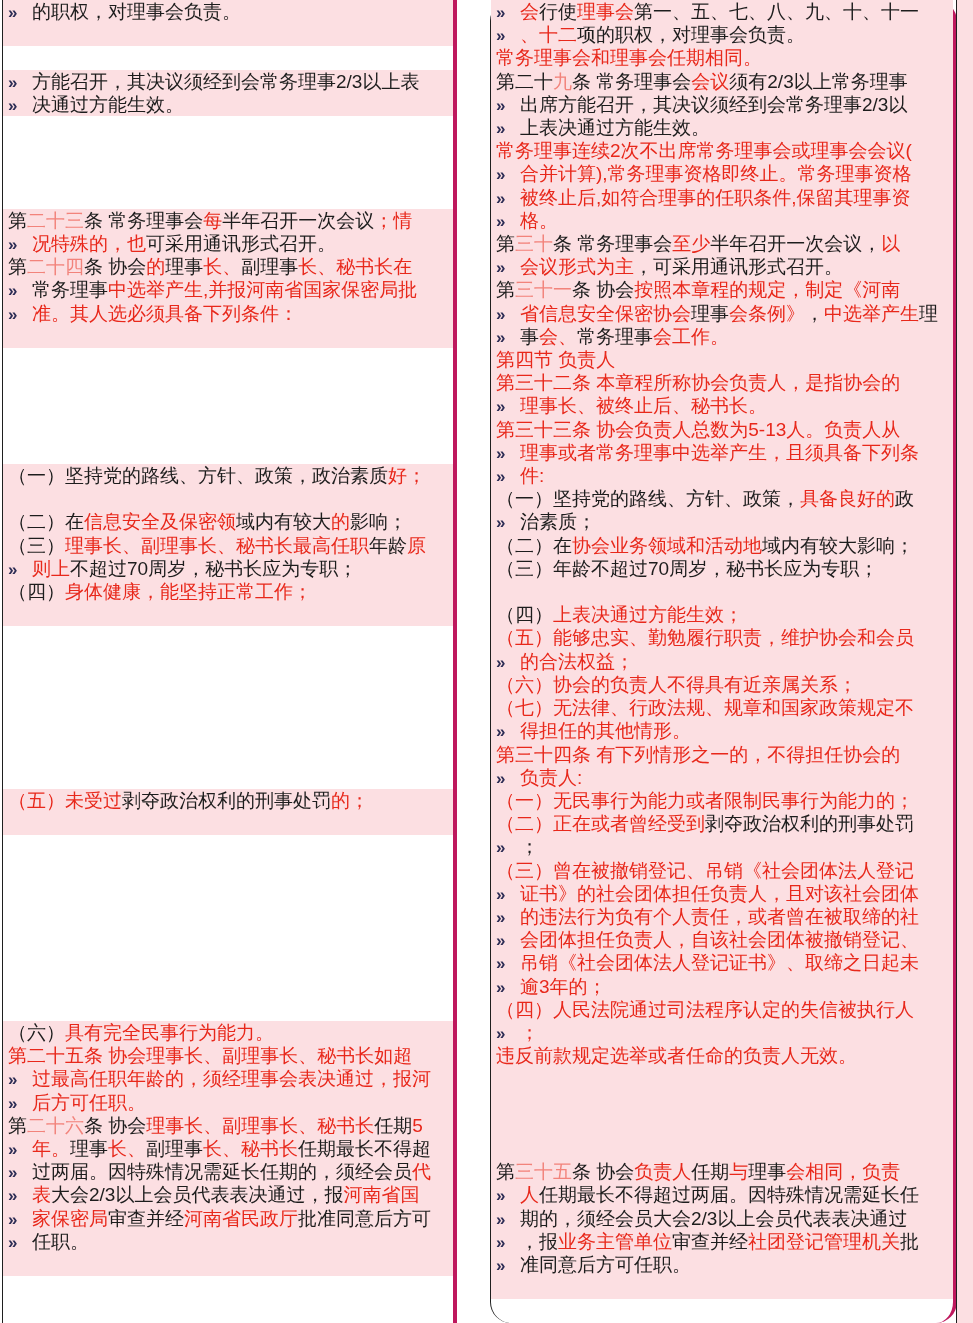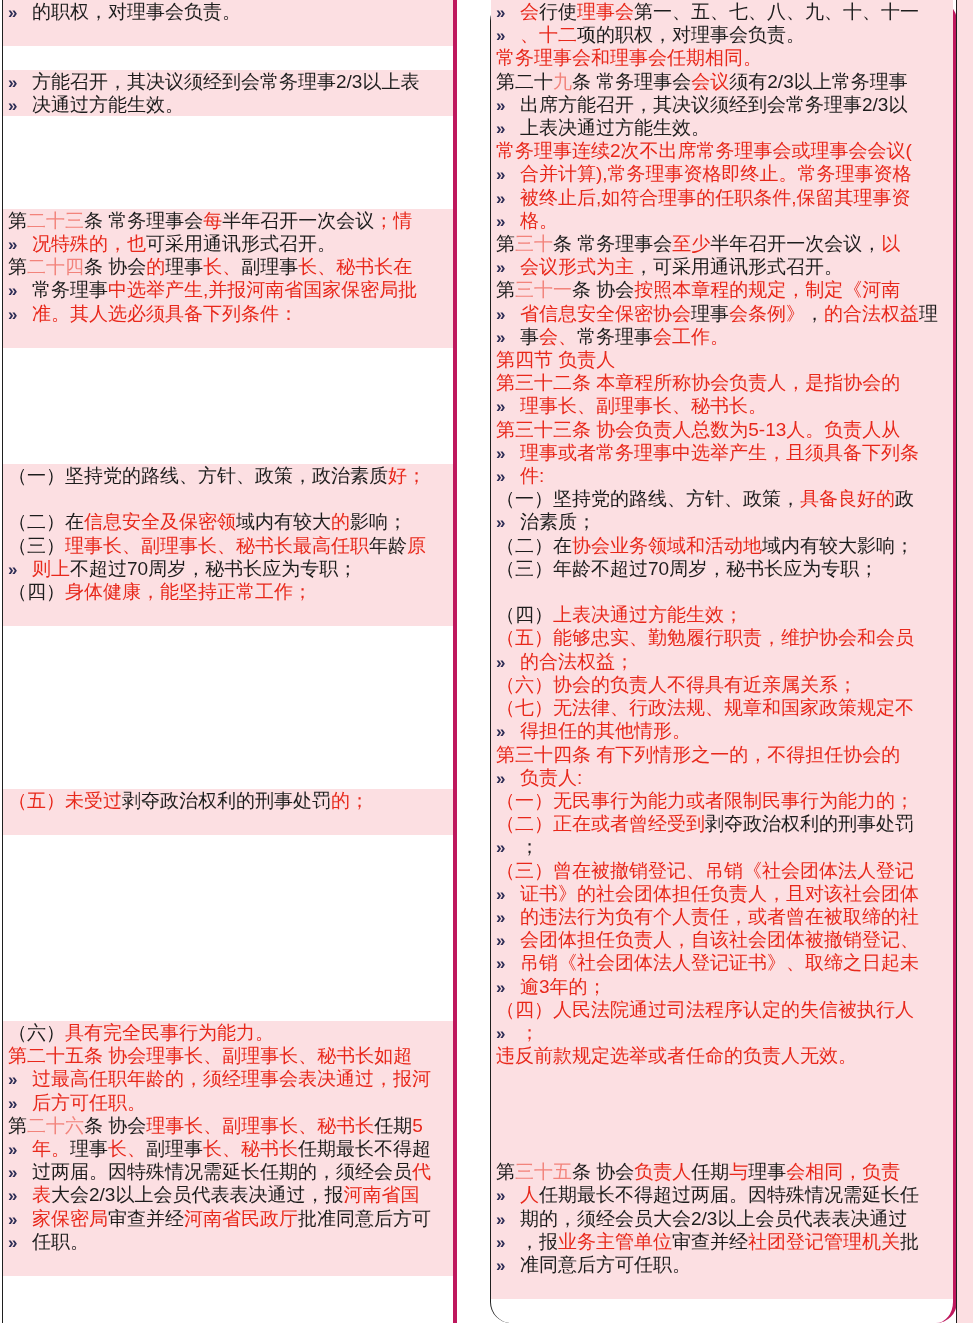--- a/index.html
+++ b/index.html
@@ -100,25 +100,25 @@
     <div class="row bg-p"><span class="c-k">第二十</span><span class="c-l">九</span><span class="c-k">条 常务理事会</span><span class="c-r">会议</span><span class="c-k">须有2/3以上常务理事</span></div>
     <div class="row bg-p"><span class="wrap-marker">»</span><span class="c-k">出席方能召开，其决议须经到会常务理事2/3以</span></div>
     <div class="row bg-p"><span class="wrap-marker">»</span><span class="c-k">上表决通过方能生效。</span></div>
     <div class="row bg-p"><span class="c-r">常务理事连续2次不出席常务理事会或理事会会议(</span></div>
     <div class="row bg-p"><span class="wrap-marker">»</span><span class="c-r">合并计算),常务理事资格即终止。常务理事资格</span></div>
     <div class="row bg-p"><span class="wrap-marker">»</span><span class="c-r">被终止后,如符合理事的任职条件,保留其理事资</span></div>
     <div class="row bg-p"><span class="wrap-marker">»</span><span class="c-r">格。</span></div>
     <div class="row bg-p"><span class="c-k">第</span><span class="c-l">三十</span><span class="c-k">条 常务理事会</span><span class="c-r">至少</span><span class="c-k">半年召开一次会议，</span><span class="c-r">以</span></div>
     <div class="row bg-p"><span class="wrap-marker">»</span><span class="c-r">会议形式为主</span><span class="c-k">，可采用通讯形式召开。</span></div>
     <div class="row bg-p"><span class="c-k">第</span><span class="c-l">三十一</span><span class="c-k">条 协会</span><span class="c-r">按照本章程的规定，制定《河南</span></div>
-    <div class="row bg-p"><span class="wrap-marker">»</span><span class="c-r">省信息安全保密协会</span><span class="c-k">理事</span><span class="c-r">会条例》</span><span class="c-k">，</span><span class="c-r">的合法权益</span><span class="c-k">理</span></div>
+    <div class="row bg-p"><span class="wrap-marker">»</span><span class="c-r">省信息安全保密协会</span><span class="c-k">理事</span><span class="c-r">会条例》</span><span class="c-k">，</span><span class="c-r">中选举产生</span><span class="c-k">理</span></div>
     <div class="row bg-p"><span class="wrap-marker">»</span><span class="c-k">事</span><span class="c-r">会、</span><span class="c-k">常务理事</span><span class="c-r">会工作。</span></div>
     <div class="row bg-p"><span class="c-r">第四节 负责人</span></div>
     <div class="row bg-p"><span class="c-r">第三十二条 本章程所称协会负责人，是指协会的</span></div>
-    <div class="row bg-p"><span class="wrap-marker">»</span><span class="c-r">理事长、副理事长、秘书长。</span></div>
+    <div class="row bg-p"><span class="wrap-marker">»</span><span class="c-r">理事长、被终止后、秘书长。</span></div>
     <div class="row bg-p"><span class="c-r">第三十三条 协会负责人总数为5-13人。负责人从</span></div>
     <div class="row bg-p"><span class="wrap-marker">»</span><span class="c-r">理事或者常务理事中选举产生，且须具备下列条</span></div>
     <div class="row bg-p"><span class="wrap-marker">»</span><span class="c-r">件:</span></div>
     <div class="row bg-p"><span class="c-k">（一）坚持党的路线、方针、政策，</span><span class="c-r">具备良好的</span><span class="c-k">政</span></div>
     <div class="row bg-p"><span class="wrap-marker">»</span><span class="c-k">治素质；</span></div>
     <div class="row bg-p"><span class="c-k">（二）在</span><span class="c-r">协会业务领域和活动地</span><span class="c-k">域内有较大影响；</span></div>
     <div class="row bg-p"><span class="c-k">（三）年龄不超过70周岁，秘书长应为专职；</span></div>
     <div class="row bg-p"></div>
     <div class="row bg-p"><span class="c-k">（四）</span><span class="c-r">上表决通过方能生效；</span></div>
     <div class="row bg-p"><span class="c-r">（五）能够忠实、勤勉履行职责，维护协会和会员</span></div>

